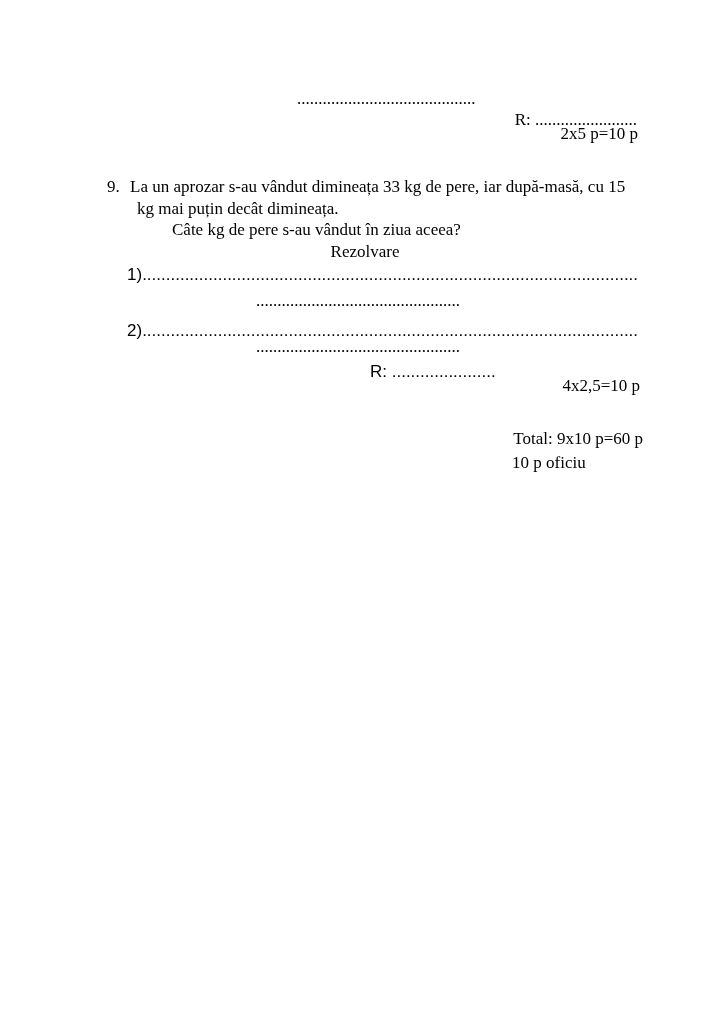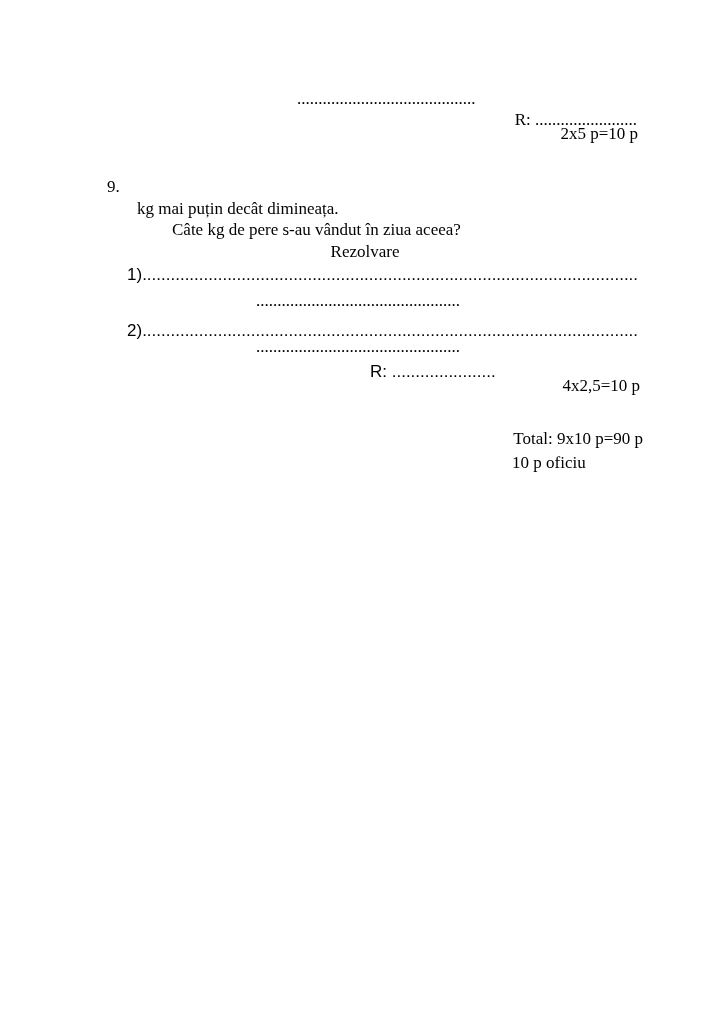--- a/index.html
+++ b/index.html
@@ -35,20 +35,21 @@
 <div class="page">
 
   <div class="abs" style="left:297px; top:88px;">..........................................</div>
 
   <div class="abs" style="right:87px; top:109px;">R: ........................</div>
 
   <div class="abs" style="right:86px; top:123px;">2x5 p=10 p</div>
 
   <div class="abs" style="left:107px; top:176px;">9.</div>
 
+  <div class="abs" style="left:130px; top:176px;">La un aprozar s-au vândut dimineața 33 kg de pere, iar după-masă, cu 15</div>
 
   <div class="abs" style="left:130px; top:198px;margin-left:7px;">kg mai puțin decât dimineața.</div>
 
   <div class="abs" style="left:172px; top:219px;">Câte kg de pere s-au vândut în ziua aceea?</div>
 
   <div class="abs center" style="left:107px; top:241px; width:516px;">Rezolvare</div>
 
   <div class="abs sans" style="left:127px; top:264px;">
     <span>1)</span><span>.........................................................................................................</span>
   </div>
@@ -58,17 +59,17 @@
   <div class="abs sans" style="left:127px; top:320px;">
     <span>2)</span><span>.........................................................................................................</span>
   </div>
 
   <div class="abs" style="left:256px; top:336px;">................................................</div>
 
   <div class="abs sans" style="left:370px; top:361px;">R: ......................</div>
 
   <div class="abs" style="right:84px; top:375px;">4x2,5=10 p</div>
 
-  <div class="abs" style="right:81px; top:428px;">Total: 9x10 p=90 p</div>
+  <div class="abs" style="right:81px; top:428px;">Total: 9x10 p=60 p</div>
 
   <div class="abs" style="left:512px; top:452px;">10 p oficiu</div>
 
 </div>
 
 </body></html>

